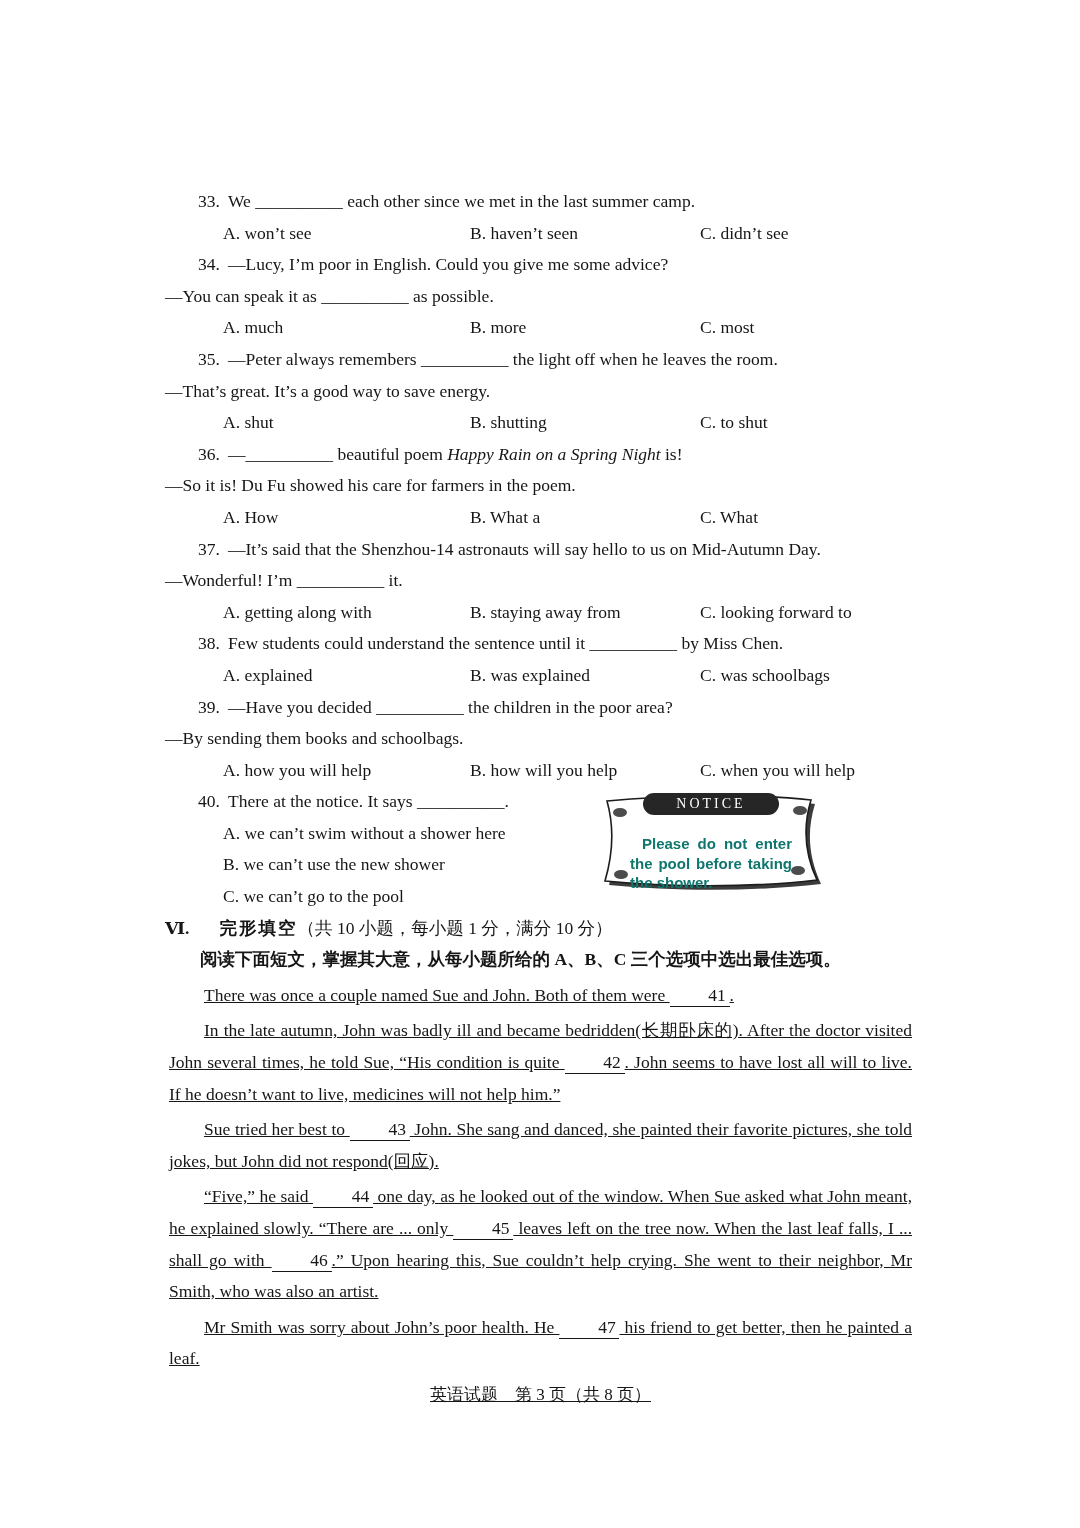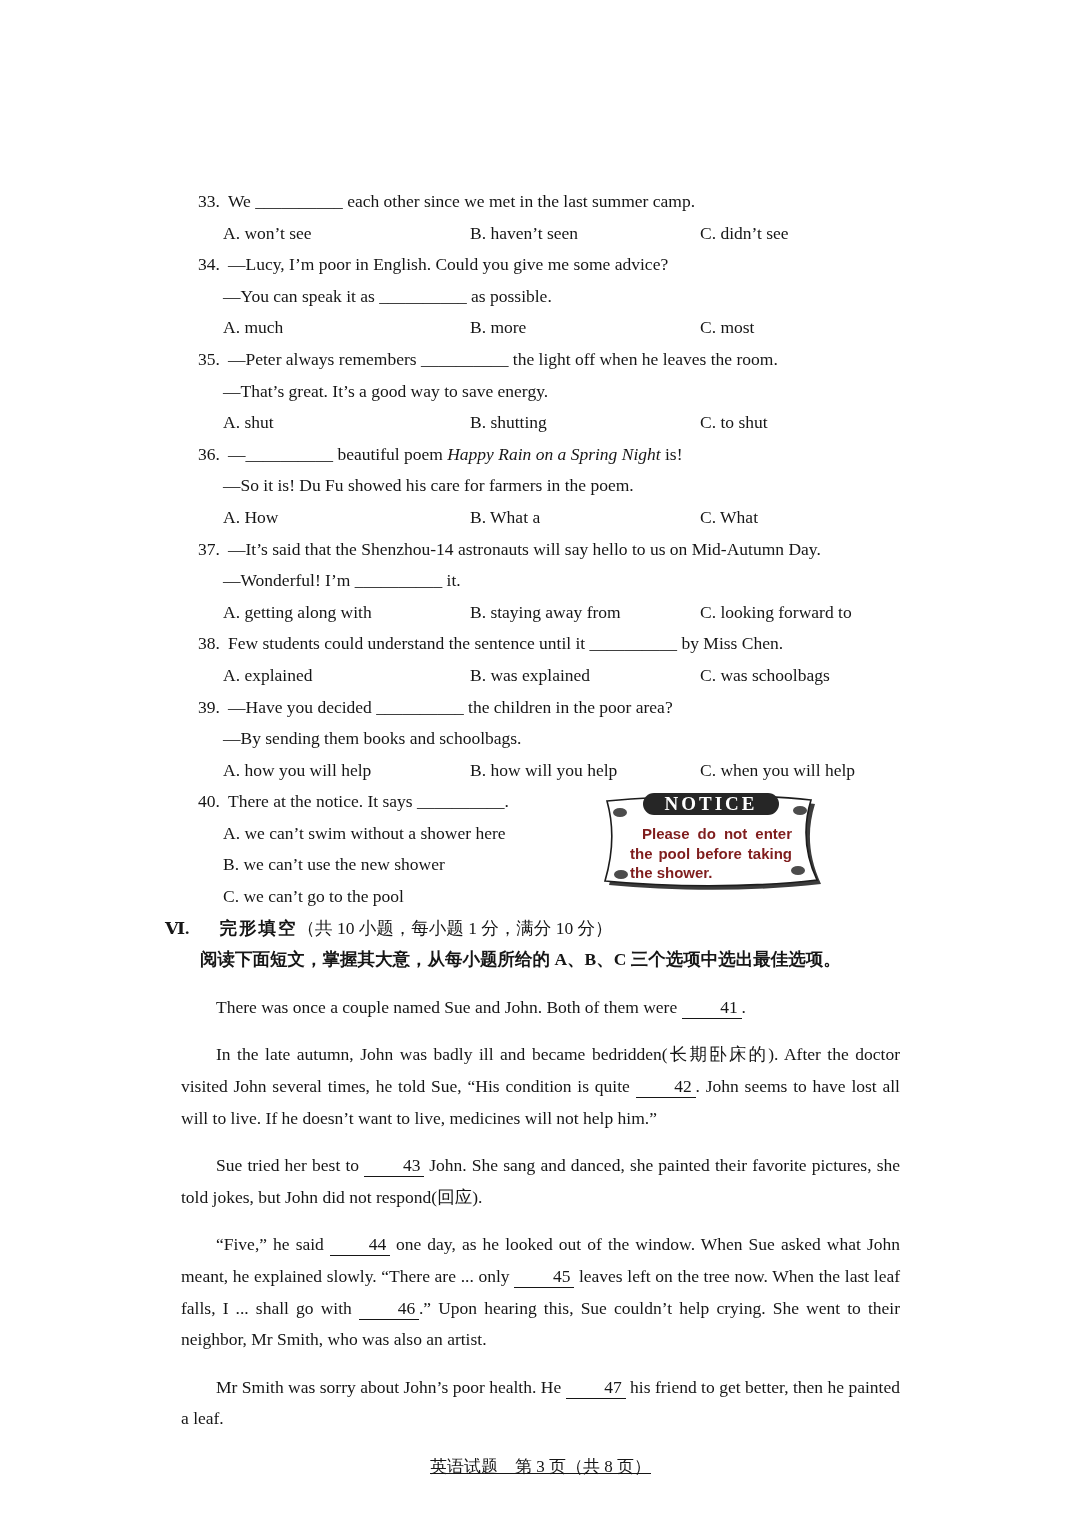--- a/index.html
+++ b/index.html
@@ -9,52 +9,52 @@
     color:#161616; overflow:hidden;
   }
   .content {
     position:absolute; left:165px; top:186px; width:751px;
     font-size:17.5px; line-height:31.6px;
   }
   
   .qrow { display:flex; margin-left:33px; white-space:nowrap; }
   .qnum { flex:none; width:30px; }
   .qtext { flex:none; }
-  .qcont { margin-left:58px; white-space:nowrap; }
+  .qcont { white-space:nowrap; }
   .opts { display:grid; grid-template-columns:247px 230px auto; margin-left:58px; white-space:nowrap; }
   .stacked { margin-left:58px; white-space:nowrap; }
   .i { font-style:italic; }
   
   .vi-head { white-space:nowrap; }
   .vi-num { font-weight:700; margin-right:10px; }
   .vi-title { font-weight:700; letter-spacing:2px;margin-left:20px; }
   .vi-paren { font-weight:400; }
   .vi-instr { margin-left:35px; font-weight:700; white-space:nowrap; }
-  .para { margin:16px; text-indent:35px; text-align:justify; }
+  .para { margin:4px; text-indent:35px; text-align:justify;text-decoration:underline; }
   .bk {
     display:inline-block; min-width:54px; padding:0 3px;
     text-align:center; border-bottom:1.6px solid #161616; line-height:21px;
   }
   .footer { text-align:center; line-height:31.6px; font-size:17px;text-decoration:underline; }
   
   .notice { position:absolute; left:432px; top:606px; width:228px; height:106px; }
   .npaper { position:absolute; left:0; top:0; }
   .nshadow { fill:#3c3c3c; }
   .nsheet { fill:#ffffff; stroke:#1c1c1c; stroke-width:1.6; }
   .npill {
     position:absolute; left:46px; top:1px; width:136px; height:22px;
     background:#262626; border-radius:11px; color:#ffffff; text-align:center;
-    font-family:"Liberation Serif",serif; font-weight:700; font-size:19px;
+    font-family:"Liberation Serif",serif; font-weight:400; font-size:14px;
     letter-spacing:3px; line-height:22px;
   }
   .ntext {
-    position:absolute; left:33px; top:32px; width:162px;
+    position:absolute; left:33px; top:42px; width:162px;
     font-family:"Liberation Sans","DejaVu Sans",sans-serif; font-weight:700;
     font-size:15px; line-height:19.5px; text-align:justify; text-indent:12px;
-    color:#7f1d1d;
+    color:#0f766e;
   }
   .pin { position:absolute; width:14px; height:9px; background:#4c4c4c; border-radius:50%; }
   .pin-tl { left:16px; top:16px; }
   .pin-tr { left:196px; top:14px; }
   .pin-bl { left:17px; top:78px; }
   .pin-br { left:194px; top:74px; }
 </style>
 </head>
 <body>
 

